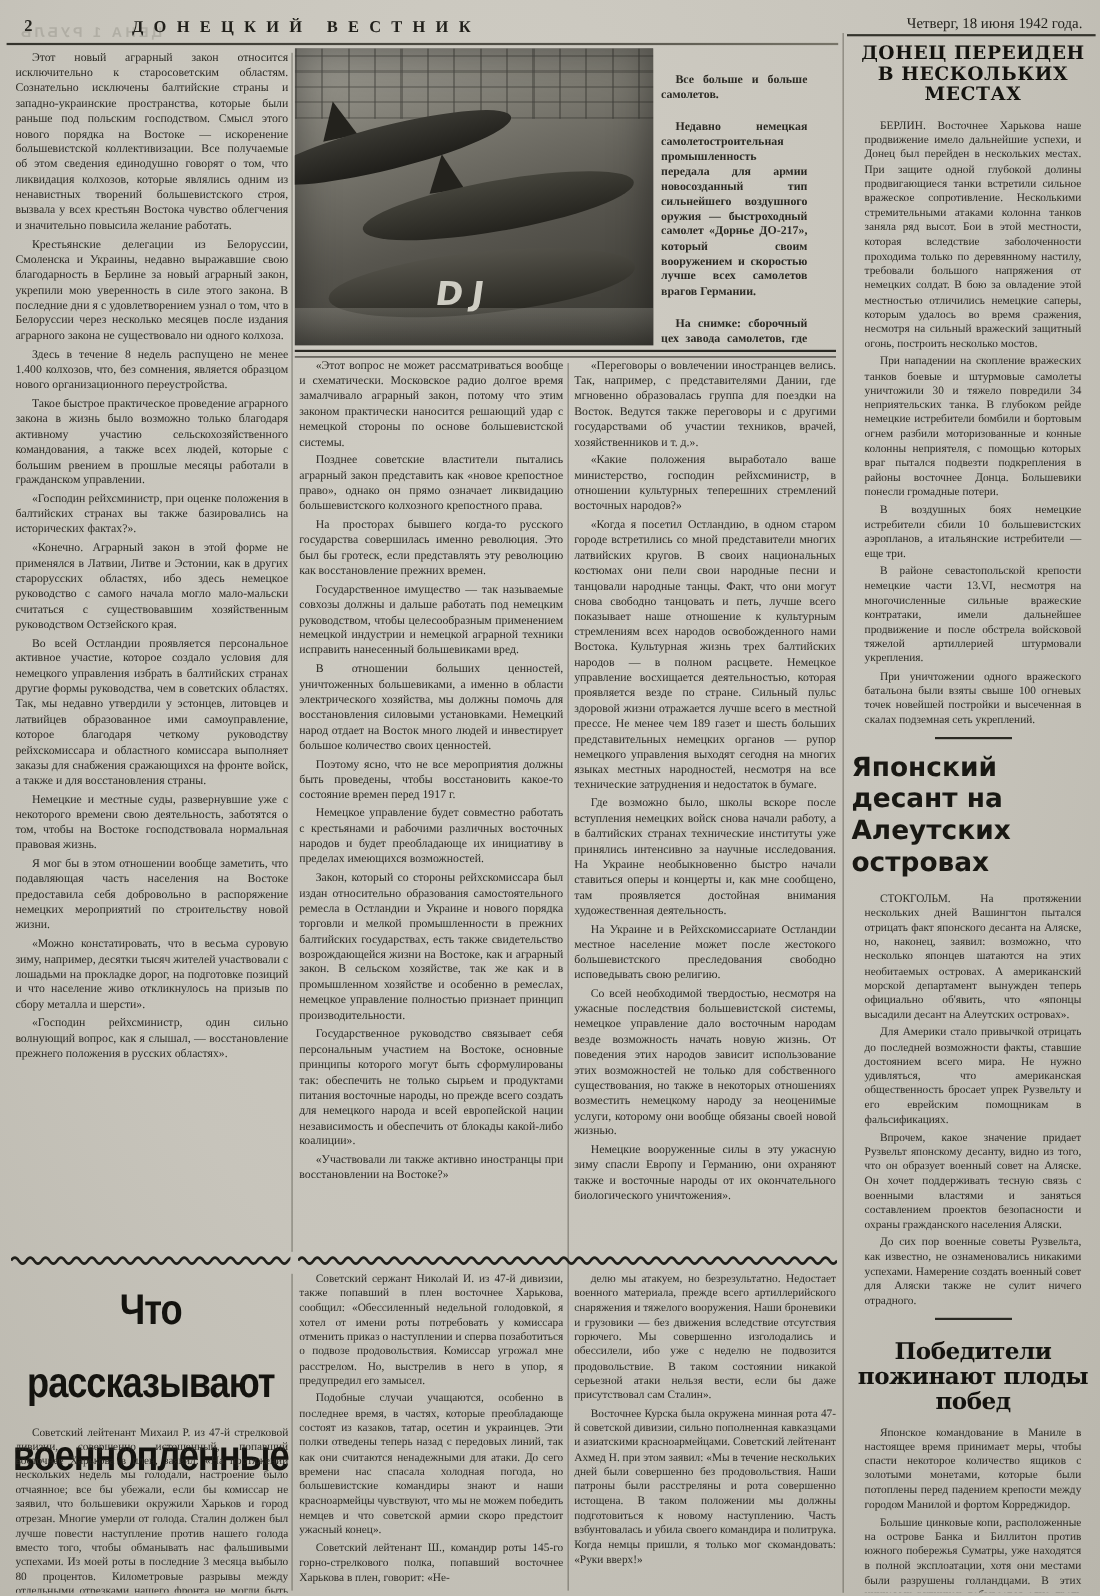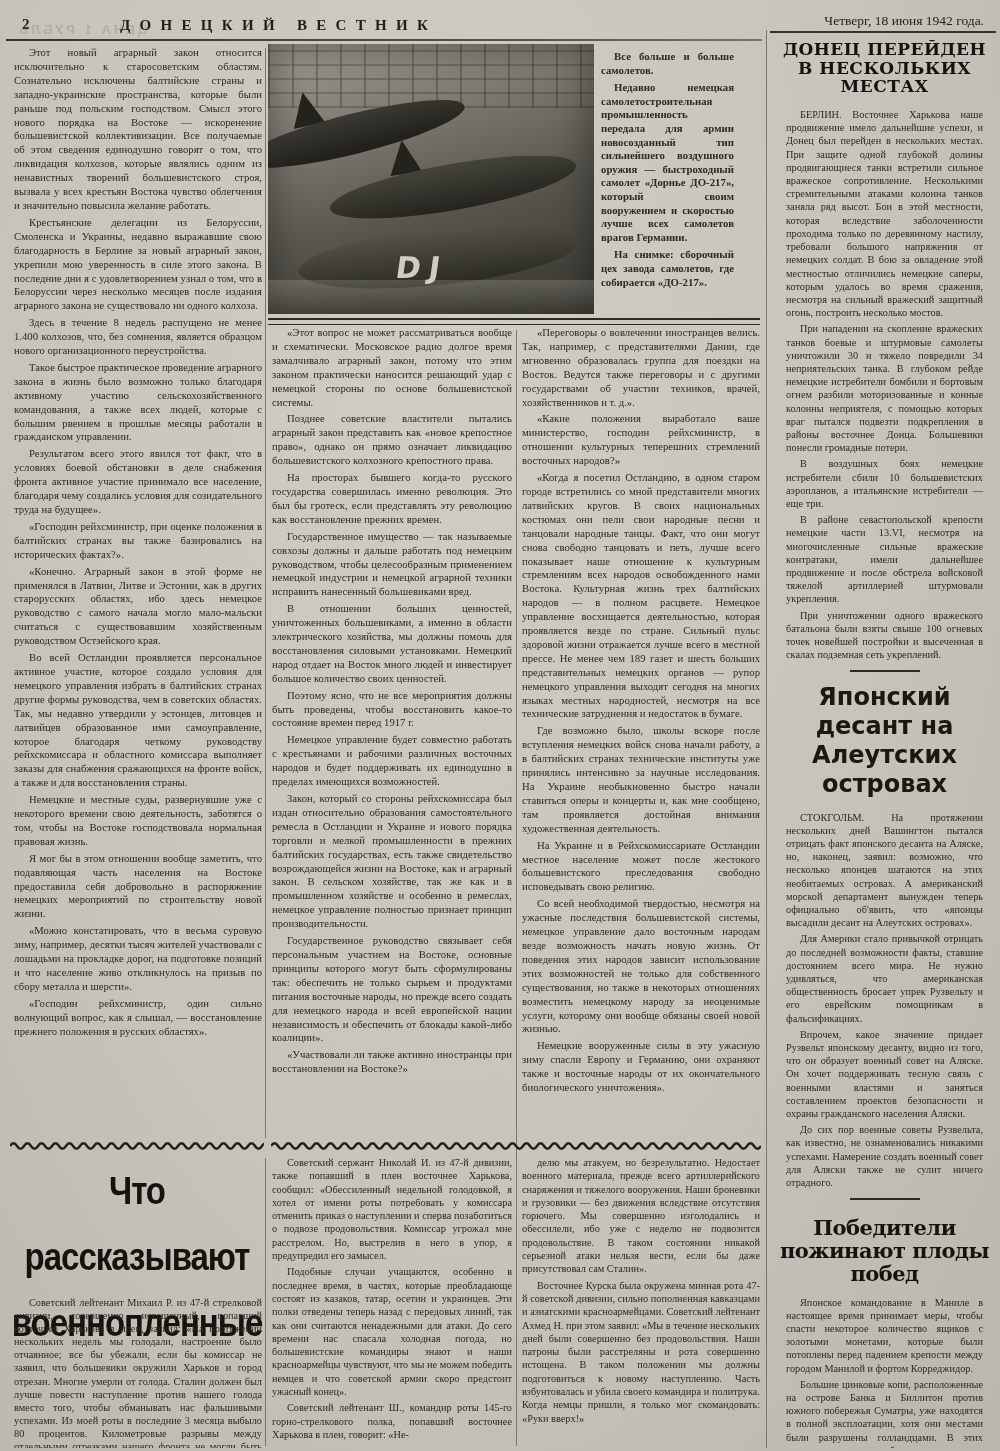--- a/index.html
+++ b/index.html
@@ -45,39 +45,39 @@
     border-right:16px solid transparent;border-bottom:34px solid #23221d}
   .ph-f1{left:22px;top:48px;transform:rotate(-12deg)}
   .ph-f2{left:120px;top:96px;transform:rotate(-8deg)}
   .ph-floor{position:absolute;left:0;bottom:0;width:100%;height:34px;
     background:linear-gradient(180deg,rgba(190,188,178,.25),rgba(120,118,108,.15))}
   .ph-mark{position:absolute;left:128px;top:206px;font-family:"DejaVu Sans",sans-serif;
     font-weight:bold;font-size:30px;letter-spacing:8px;color:#dcdad0;transform:skewX(-8deg);opacity:.92}
 
   #caption{position:absolute;left:601px;top:50px;width:133px;height:262px;overflow:hidden;
     font-size:10.8px;line-height:13.6px;font-weight:bold;text-align:justify;color:#2b2a24}
-  #caption p{margin:0 0 4px;text-indent:13px}
+  #caption p{margin:16px 0 4px;text-indent:13px}
   .mid-rule{position:absolute;left:268px;top:318px;width:492px;height:4px;
     border-top:2px solid #2a2923;border-bottom:1px solid #2a2923}
 
   .wavy{position:absolute}
 
   #pow-title{position:absolute;left:6px;top:1158px;width:262px;margin:0;text-align:center;
     font-family:"Liberation Sans",sans-serif;font-weight:bold;font-size:33px;line-height:56px;
     color:#14130f;transform:scaleY(1.18);transform-origin:top;letter-spacing:-1px}
   #pow-col1{left:14px;top:1296px;width:248px;height:152px;font-size:10.3px;line-height:13.1px}
   #pow-col2{left:272px;top:1156px;width:240px;height:292px;font-size:10.3px;line-height:13.3px}
   #pow-col3{left:522px;top:1156px;width:238px;height:292px;font-size:10.3px;line-height:13.3px}
 
   #col4{position:absolute;left:774px;top:40px;width:221px;height:1408px;overflow:hidden;
     text-align:justify;font-size:10.3px;line-height:13.2px;color:#2b2a24}
   #col4 p{margin:0 12px 3px;text-indent:14px}
   .t-serif{font-family:"DejaVu Serif",serif;font-weight:bold;text-align:center;
     font-size:17px;line-height:1.1;margin:0 0 12px;color:#14130f;letter-spacing:.5px}
-  .t-sans{font-family:"DejaVu Sans",sans-serif;font-weight:bold;text-align:center;
+  .t-sans{font-family:"DejaVu Sans",sans-serif;font-weight:bold;text-align:left;
     font-size:24px;line-height:1.2;margin:4px 0 12px;color:#191813}
   .t-small{font-size:21px;letter-spacing:-.5px;margin:16px 0 10px}
   .dash{width:70px;height:2px;background:#2a2923;margin:9px auto 11px}
 </style>
 </head>
 <body>
 
 <div class="ghost">ЦЕНА 1 РУБЛЬ</div>
 <div class="page-num">2</div>
 <div class="masthead">ДОНЕЦКИЙ ВЕСТНИК</div>
@@ -88,21 +88,20 @@
 <div class="vrule" style="left:265px;top:48px;height:1090px"></div>
 <div class="vrule" style="left:265px;top:1158px;height:288px"></div>
 <div class="vrule" style="left:516px;top:330px;height:1116px"></div>
 <div class="vrule" style="left:766px;top:30px;height:1418px"></div>
 
 <section class="col" id="col1">
   <p>Этот новый аграрный закон относится исключительно к старосоветским областям. Сознательно исключены балтийские страны и западно-украинские пространства, которые были раньше под польским господством. Смысл этого нового порядка на Востоке — искоренение большевистской коллективизации. Все получаемые об этом сведения единодушно говорят о том, что ликвидация колхозов, которые являлись одним из ненавистных творений большевистского строя, вызвала у всех крестьян Востока чувство облегчения и значительно повысила желание работать.</p>
   <p>Крестьянские делегации из Белоруссии, Смоленска и Украины, недавно выражавшие свою благодарность в Берлине за новый аграрный закон, укрепили мою уверенность в силе этого закона. В последние дни я с удовлетворением узнал о том, что в Белоруссии через несколько месяцев после издания аграрного закона не существовало ни одного колхоза.</p>
   <p>Здесь в течение 8 недель распущено не менее 1.400 колхозов, что, без сомнения, является образцом нового организационного переустройства.</p>
   <p>Такое быстрое практическое проведение аграрного закона в жизнь было возможно только благодаря активному участию сельскохозяйственного командования, а также всех людей, которые с большим рвением в прошлые месяцы работали в гражданском управлении.</p>
-  <p>Результатом всего этого явился тот факт, что в условиях боевой обстановки в деле снабжения фронта активное участие принимало все население, благодаря чему создались условия для созидательного труда на будущее».</p>
   <p>«Господин рейхсминистр, при оценке положения в балтийских странах вы также базировались на исторических фактах?».</p>
   <p>«Конечно. Аграрный закон в этой форме не применялся в Латвии, Литве и Эстонии, как в других старорусских областях, ибо здесь немецкое руководство с самого начала могло мало-мальски считаться с существовавшим хозяйственным руководством Остзейского края.</p>
   <p>Во всей Остландии проявляется персональное активное участие, которое создало условия для немецкого управления избрать в балтийских странах другие формы руководства, чем в советских областях. Так, мы недавно утвердили у эстонцев, литовцев и латвийцев образованное ими самоуправление, которое благодаря четкому руководству рейхскомиссара и областного комиссара выполняет заказы для снабжения сражающихся на фронте войск, а также и для восстановления страны.</p>
   <p>Немецкие и местные суды, развернувшие уже с некоторого времени свою деятельность, заботятся о том, чтобы на Востоке господствовала нормальная правовая жизнь.</p>
   <p>Я мог бы в этом отношении вообще заметить, что подавляющая часть населения на Востоке предоставила себя добровольно в распоряжение немецких мероприятий по строительству новой жизни.</p>
   <p>«Можно констатировать, что в весьма суровую зиму, например, десятки тысяч жителей участвовали с лошадьми на прокладке дорог, на подготовке позиций и что население живо откликнулось на призыв по сбору металла и шерсти».</p>
   <p>«Господин рейхсминистр, один сильно волнующий вопрос, как я слышал, — восстановление прежнего положения в русских областях».</p>
 </section>
 
 <div id="photo">
@@ -123,21 +122,21 @@
 </aside>
 <div class="mid-rule"></div>
 
 <section class="col" id="col2">
   <p>«Этот вопрос не может рассматриваться вообще и схематически. Московское радио долгое время замалчивало аграрный закон, потому что этим законом практически наносится решающий удар с немецкой стороны по основе большевистской системы.</p>
   <p>Позднее советские властители пытались аграрный закон представить как «новое крепостное право», однако он прямо означает ликвидацию большевистского колхозного крепостного права.</p>
   <p>На просторах бывшего когда-то русского государства совершилась именно революция. Это был бы гротеск, если представлять эту революцию как восстановление прежних времен.</p>
   <p>Государственное имущество — так называемые совхозы должны и дальше работать под немецким руководством, чтобы целесообразным применением немецкой индустрии и немецкой аграрной техники исправить нанесенный большевиками вред.</p>
   <p>В отношении больших ценностей, уничтоженных большевиками, а именно в области электрического хозяйства, мы должны помочь для восстановления силовыми установками. Немецкий народ отдает на Восток много людей и инвестирует большое количество своих ценностей.</p>
   <p>Поэтому ясно, что не все мероприятия должны быть проведены, чтобы восстановить какое-то состояние времен перед 1917 г.</p>
-  <p>Немецкое управление будет совместно работать с крестьянами и рабочими различных восточных народов и будет поддерживать их единодушно в пределах имеющихся возможностей.</p>
+  <p>Немецкое управление будет совместно работать с крестьянами и рабочими различных восточных народов и будет преобладающе их инициативу в пределах имеющихся возможностей.</p>
   <p>Закон, который со стороны рейхскомиссара был издан относительно образования самостоятельного ремесла в Остландии и Украине и нового порядка торговли и мелкой промышленности в прежних балтийских государствах, есть также свидетельство возрождающейся жизни на Востоке, как и аграрный закон. В сельском хозяйстве, так же как и в промышленном хозяйстве и особенно в ремеслах, немецкое управление полностью признает принцип производительности.</p>
   <p>Государственное руководство связывает себя персональным участием на Востоке, основные принципы которого могут быть сформулированы так: обеспечить не только сырьем и продуктами питания восточные народы, но прежде всего создать для немецкого народа и всей европейской нации независимость и обеспечить от блокады какой-либо коалиции».</p>
   <p>«Участвовали ли также активно иностранцы при восстановлении на Востоке?»</p>
 </section>
 
 <section class="col" id="col3">
   <p>«Переговоры о вовлечении иностранцев велись. Так, например, с представителями Дании, где мгновенно образовалась группа для поездки на Восток. Ведутся также переговоры и с другими государствами об участии техников, врачей, хозяйственников и т. д.».</p>
   <p>«Какие положения выработало ваше министерство, господин рейхсминистр, в отношении культурных теперешних стремлений восточных народов?»</p>
   <p>«Когда я посетил Остландию, в одном старом городе встретились со мной представители многих латвийских кругов. В своих национальных костюмах они пели свои народные песни и танцовали народные танцы. Факт, что они могут снова свободно танцовать и петь, лучше всего показывает наше отношение к культурным стремлениям всех народов освобожденного нами Востока. Культурная жизнь трех балтийских народов — в полном расцвете. Немецкое управление восхищается деятельностью, которая проявляется везде по стране. Сильный пульс здоровой жизни отражается лучше всего в местной прессе. Не менее чем 189 газет и шесть больших представительных немецких органов — рупор немецкого управления выходят сегодня на многих языках местных народностей, несмотря на все технические затруднения и недостаток в бумаге.</p>
   <p>Где возможно было, школы вскоре после вступления немецких войск снова начали работу, а в балтийских странах технические институты уже принялись интенсивно за научные исследования. На Украине необыкновенно быстро начали ставиться оперы и концерты и, как мне сообщено, там проявляется достойная внимания художественная деятельность.</p>

